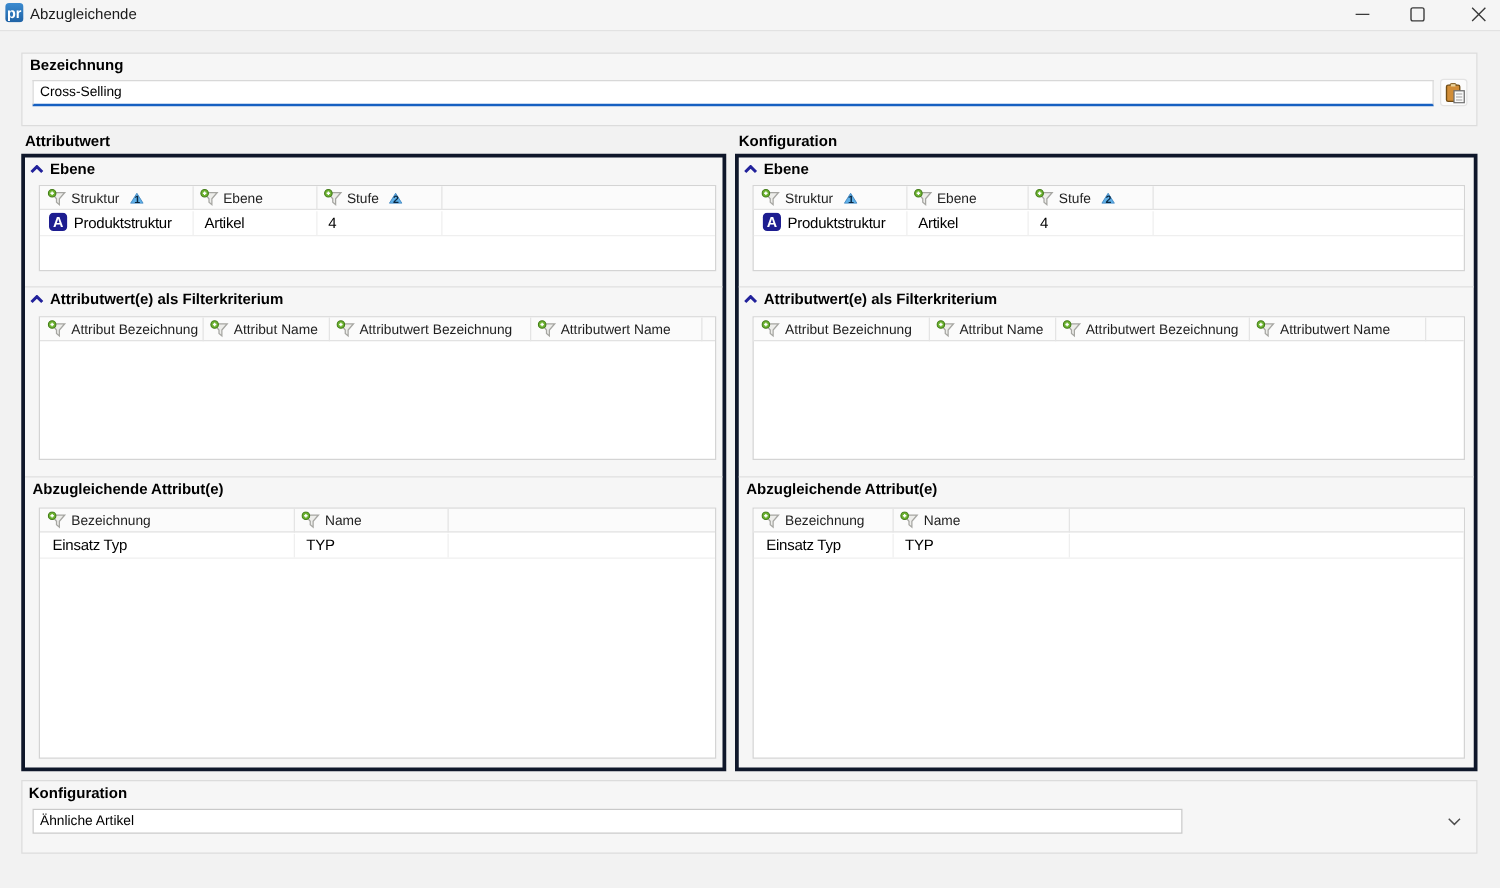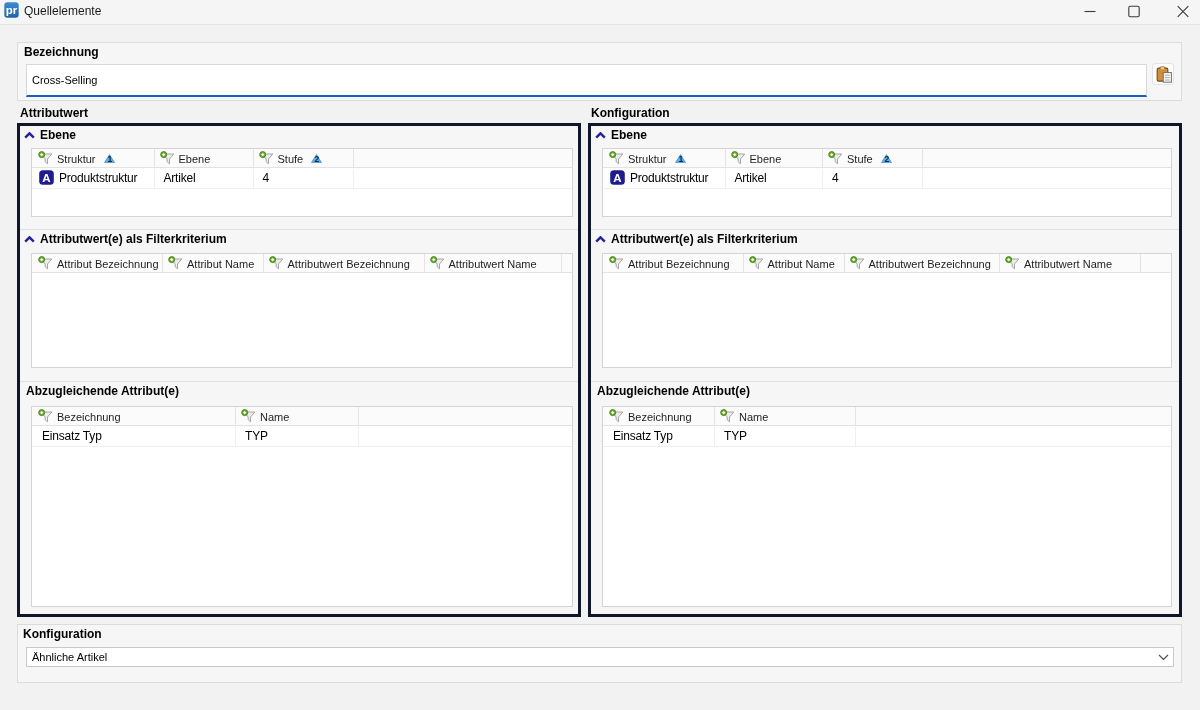--- a/index.html
+++ b/index.html
@@ -29,34 +29,34 @@
 <svg class="abs" style="left:4px;top:2px" width="15" height="16" viewBox="0 0 15 16">
       <defs>
         <linearGradient id="ig" x1="0" y1="0" x2="0" y2="1">
           <stop offset="0" stop-color="#3c8bd0"></stop>
           <stop offset="1" stop-color="#2063a6"></stop>
         </linearGradient>
       </defs>
       <rect x="0.3" y="0.3" width="14.4" height="15.4" rx="3" fill="url(#ig)"></rect>
       <text x="7.4" y="12.1" font-size="11.5" font-weight="bold" fill="#fff" text-anchor="middle" font-family="Liberation Sans, sans-serif">pr</text>
     </svg>
-<div class="ttxt">Quellelemente</div>
+<div class="ttxt">Abzugleichende</div>
 <svg class="abs" style="left:1084px;top:0" width="12" height="25" viewBox="0 0 12 25">
       <path d="M0.5 11.5 H11.5" stroke="#3a3a3a" stroke-width="1.1"></path>
     </svg>
 <svg class="abs" style="left:1128px;top:0" width="12" height="25" viewBox="0 0 12 25">
       <rect x="0.8" y="6.3" width="10.4" height="10.4" rx="1.5" fill="none" stroke="#3a3a3a" stroke-width="1.1"></rect>
     </svg>
 <svg class="abs" style="left:1177px;top:0" width="12" height="25" viewBox="0 0 12 25">
       <path d="M0.7 6.2 L11.3 16.8 M11.3 6.2 L0.7 16.8" stroke="#3a3a3a" stroke-width="1.1"></path>
     </svg>
 </div>
 <div class="grp" style="left:17px;top:42px;width:1165px;height:59px"></div>
 <div class="blbl" style="left:24px;top:45px">Bezeichnung</div>
-<div class="inp" style="left:26px;top:64px;width:1121px;height:33px">Cross-Selling</div>
+<div class="inp" style="left:26px;top:64px;width:1121px;height:21px">Cross-Selling</div>
 <div class="abs" style="left:1152px;top:63px;width:22px;height:22px;background:#fcfcfc;border:1px solid #e3e3e3;border-radius:3px">
     <svg class="abs" style="left:2px;top:2px" width="17" height="17" viewBox="0 0 17 17">
       <rect x="5.2" y="0.9" width="4.6" height="2.6" rx="0.7" fill="#e9ca8c" stroke="#7a5418" stroke-width="0.8"></rect>
       <rect x="2.2" y="2.1" width="10.6" height="13" rx="1.3" fill="#d18d37" stroke="#714c15" stroke-width="1.1"></rect>
       <rect x="5.6" y="1.3" width="3.8" height="1.9" rx="0.5" fill="#ecd39b"></rect>
       <rect x="8.2" y="6.6" width="8.2" height="9.6" fill="#fafafa" stroke="#6e6e6e" stroke-width="1"></rect>
       <path d="M9.8 9.2 H14.8 M9.8 11.6 H14.8 M9.8 14 H14.8" stroke="#9e9e9e" stroke-width="0.9"></path>
     </svg>
   </div>
 <div class="blbl" style="left:20px;top:106px">Attributwert</div>
@@ -322,15 +322,15 @@
       </div>
       <div class="rsep" style="left:111px;top:20px;height:19px"></div>
       <div class="rsep" style="left:252px;top:20px;height:19px"></div>
       <div class="abs" style="left:0;right:0;top:39px;height:1px;background:#efefef"></div>
       <div class="cell" style="left:10px;top:21.5px">Einsatz Typ</div>
       <div class="cell" style="left:121px;top:21.5px">TYP</div>
     </div>
 </div>
 <div class="grp" style="left:17px;top:624px;width:1165px;height:59px"></div>
 <div class="blbl" style="left:23px;top:627px">Konfiguration</div>
-<div class="sel" style="left:26px;top:647px;width:1148px;height:20px">Ähnliche Artikel</div>
+<div class="sel" style="left:26px;top:647px;width:920px;height:20px">Ähnliche Artikel</div>
 <svg class="abs" style="left:1158px;top:654px" width="11" height="7" viewBox="0 0 11 7">
     <path d="M1 1 L5.5 5.5 L10 1" fill="none" stroke="#4f4f4f" stroke-width="1.15"></path>
   </svg>
 </body></html>

